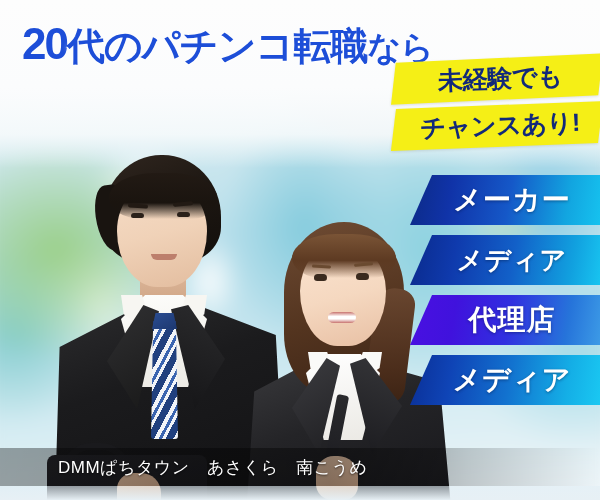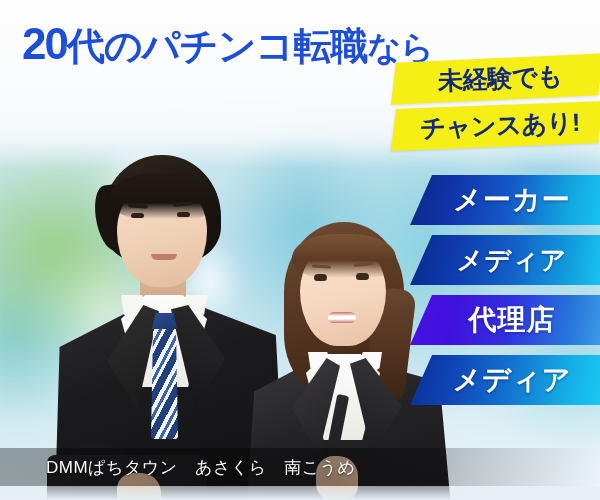--- a/index.html
+++ b/index.html
@@ -328,20 +328,21 @@
 
   
   .caption {
     position: absolute;
     left: 0; right: 0; bottom: 14px;
     height: 38px;
     z-index: 30;
     display: flex;
     align-items: center;
     background: linear-gradient(90deg, rgba(0,0,0,0.34) 0%, rgba(0,0,0,0.42) 55%, rgba(0,0,0,0.18) 78%, rgba(0,0,0,0) 100%);
+    padding-left: 12px;
   }
   .caption span {
     color: #ffffff;
     font-size: 17px;
     padding-left: 46px;
     white-space: nowrap;
     letter-spacing: 0.5px;
     text-shadow: 0 1px 2px rgba(0,0,0,0.6);
   }
   .bottom-fade {

